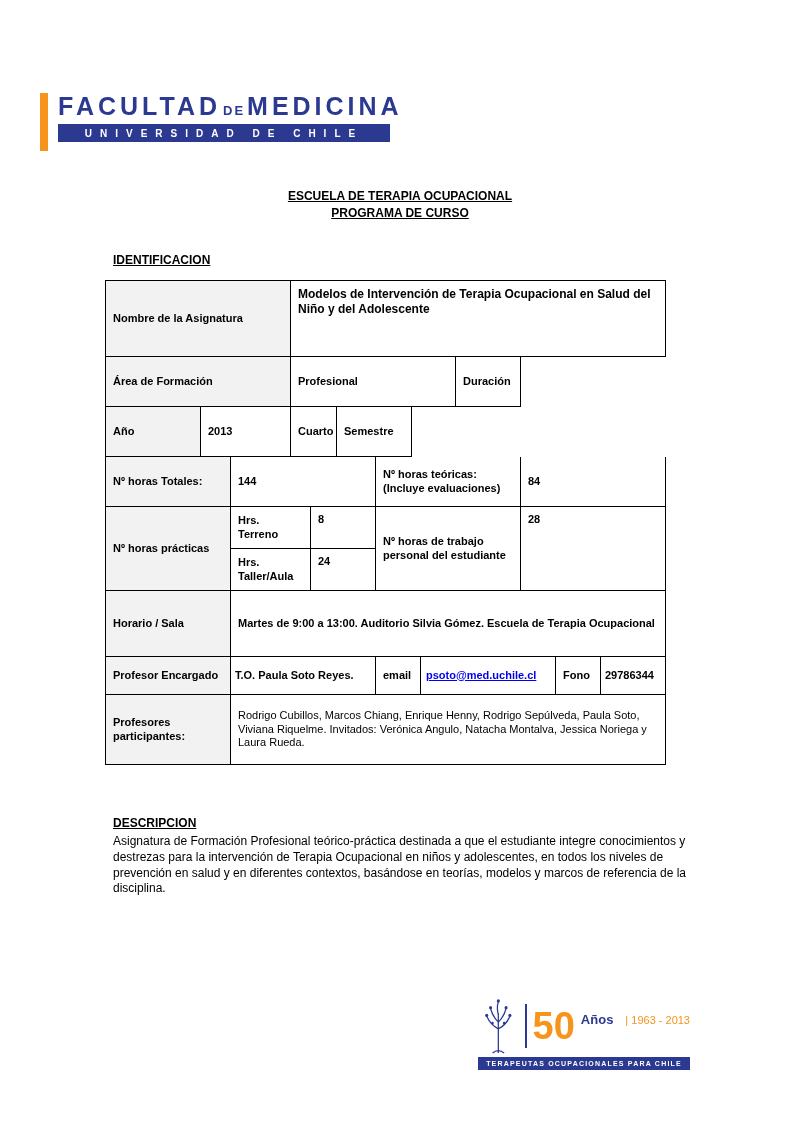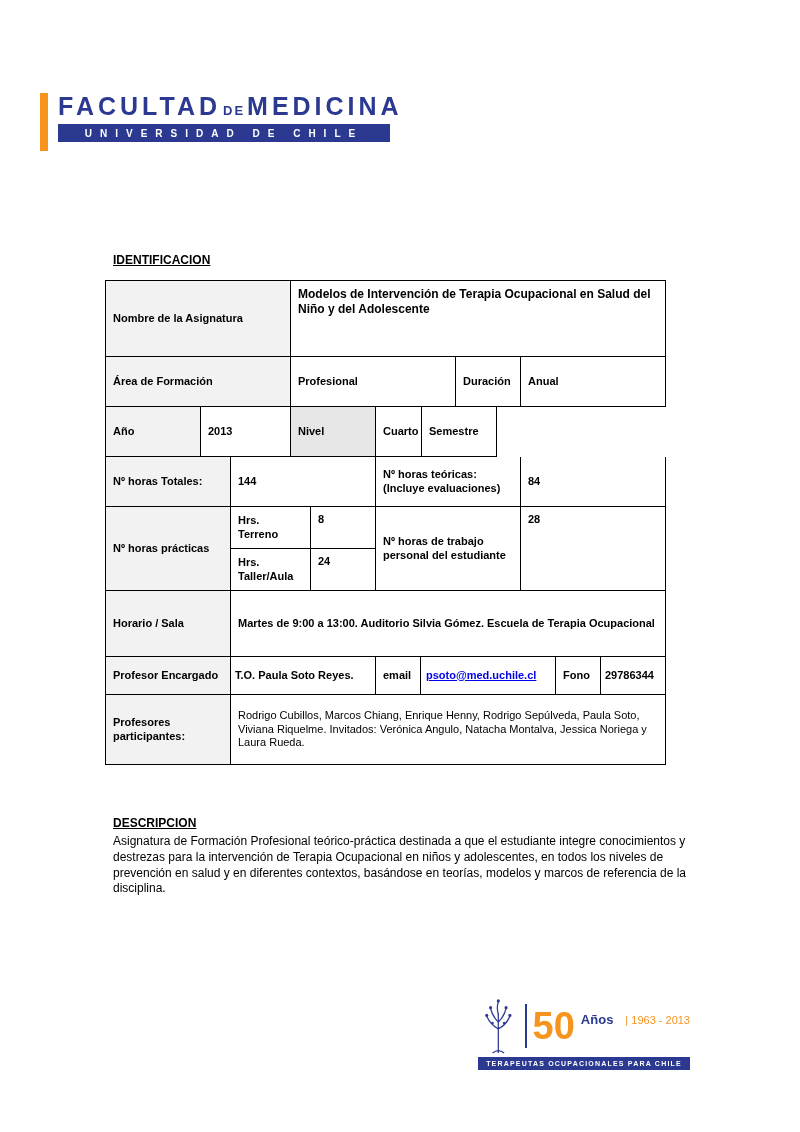--- a/index.html
+++ b/index.html
@@ -82,41 +82,43 @@
 <div class="page">
 
   <header class="logo">
     <div class="logo-orange"></div>
     <div class="logo-text">
       <span>FACULTAD</span><span class="logo-de">DE</span><span>MEDICINA</span>
     </div>
     <div class="logo-band">UNIVERSIDAD DE CHILE</div>
   </header>
 
+  <div class="doc-title">
+    <div>ESCUELA DE TERAPIA OCUPACIONAL</div>
+    <div>PROGRAMA  DE CURSO</div>
+  </div>
 
   <div class="sec-heading" style="top:241px">IDENTIFICACION</div>
 
   <div class="tbl">
 
     <div class="row" style="height:76px">
       <div class="cell gray" style="width:185px">Nombre de la Asignatura</div>
       <div class="cell vtop fs12" style="width:375px">Modelos de Intervención de Terapia Ocupacional en Salud del Niño y del Adolescente</div>
     </div>
 
     <div class="row" style="height:50px">
       <div class="cell gray" style="width:185px">Área de Formación</div>
       <div class="cell" style="width:165px">Profesional</div>
       <div class="cell" style="width:65px">Duración</div>
-      <div class="cell" style="width:145px">Anual</div>
     </div>
 
     <div class="row" style="height:50px">
       <div class="cell gray" style="width:95px">Año</div>
       <div class="cell" style="width:90px">2013</div>
-      <div class="cell gray2" style="width:85px">Nivel</div>
       <div class="cell" style="width:46px">Cuarto</div>
       <div class="cell" style="width:75px">Semestre</div>
     </div>
 
     <div class="row" style="height:50px">
       <div class="cell gray" style="width:125px">Nº horas Totales:</div>
       <div class="cell" style="width:145px">144</div>
       <div class="cell" style="width:145px">
         <span>Nº horas teóricas:</span>
         <span>(Incluye evaluaciones)</span>

